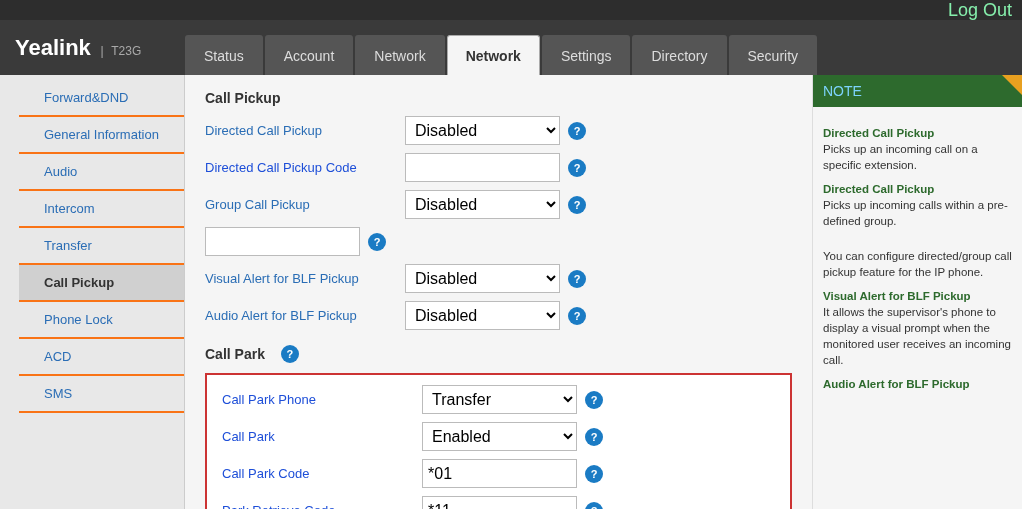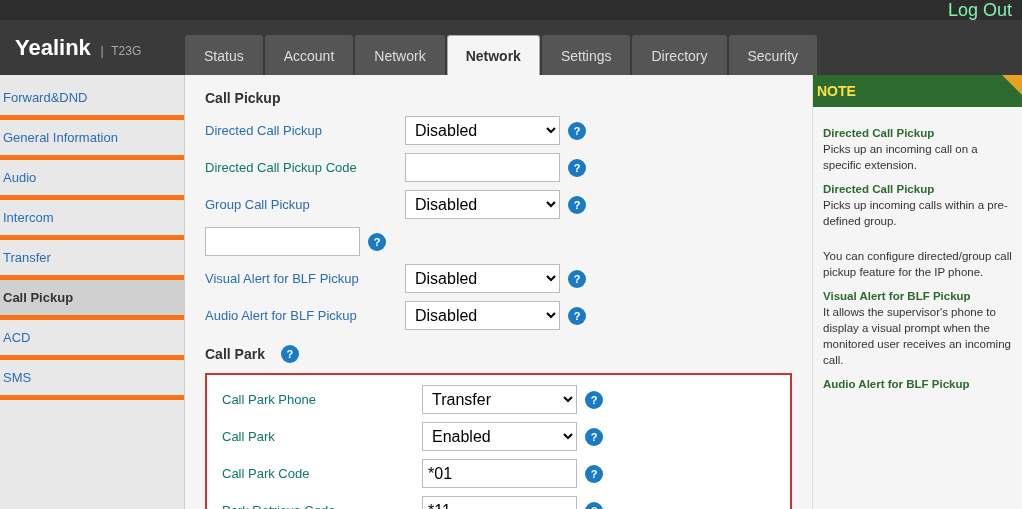--- a/index.html
+++ b/index.html
@@ -17,44 +17,44 @@
 
     .nav { display: flex; height: 55px; align-items: flex-end; }
     .nav-item { padding: 8px 18px; color: #ddd; font-size: 14px; cursor: pointer; border: 1px solid transparent; border-bottom: none; margin-right: 2px; height: 40px; display: flex; align-items: center; background: #555; border-radius: 3px 3px 0 0; }
     .nav-item.active { background: #f5f5f5; color: #333; font-weight: bold; border: 1px solid #aaa; border-bottom: none; }
 
     
     .main { display: flex; height: calc(509px - 75px); }
 
     
     .sidebar { width: 185px; background: #e8e8e8; border-right: 1px solid #ccc; padding-top: 5px; }
-    .sidebar-item { padding: 10px 3px; color: #2a6db5; font-size: 13px; cursor: pointer; border-bottom: 5px solid #f97316; }
+    .sidebar-item { padding: 10px 25px; color: #2a6db5; font-size: 13px; cursor: pointer; border-bottom: 2px solid #f97316; margin-left: 19px; }
     .sidebar-item.active { background: #d0d0d0; color: #333; font-weight: bold; }
 
     
     .content { flex: 1; background: #f5f5f5; padding: 15px 20px; overflow-y: auto; }
 
     .section-title { font-weight: bold; font-size: 14px; color: #333; margin-bottom: 10px; }
 
     .form-row { display: flex; align-items: center; margin-bottom: 8px; }
-    .form-label { width: 200px; color: #0f766e; font-size: 13px; }
+    .form-label { width: 200px; color: #1d4ed8; font-size: 13px; }
     .form-label.blue { color: #2a6db5; }
     .form-control { width: 155px; height: 29px; border: 1px solid #bbb; background: white; font-size: 16px; padding: 2px 5px; }
     select.form-control { appearance: auto; }
     .help-icon { width: 18px; height: 18px; background: #1a7bc4; border-radius: 50%; color: white; font-size: 11px; font-weight: bold; display: flex; align-items: center; justify-content: center; margin-left: 8px; cursor: pointer; flex-shrink: 0; }
 
     
     .callpark-header { display: flex; align-items: center; margin-bottom: 10px; margin-top: 15px; }
     .callpark-title { font-weight: bold; font-size: 14px; color: #333; margin-right: 8px; }
 
     .callpark-box { border: 2px solid #cc3333; padding: 10px 15px; margin-bottom: 15px; background: white; }
 
     
     .note-panel { width: 210px; background: #f5f5f5; border-left: 1px solid #ddd; }
-    .note-header { background: #2d6a2d; color: #fde047; padding: 8px 4px; font-weight: bold; font-size: 14px; position: relative; }
+    .note-header { background: #2d6a2d; color: #7dd3fc; padding: 8px 10px; font-weight: normal; font-size: 14px; position: relative; }
     .note-header::after { content: ''; position: absolute; top: 0; right: 0; width: 0; height: 0; border-style: solid; border-width: 0 20px 20px 0; border-color: transparent #e8a020 transparent transparent; }
     .note-content { padding: 10px; font-size: 11.5px; color: #333; line-height: 1.4; overflow-y: auto; height: calc(100% - 35px); }
     .note-content .note-term { font-weight: bold; color: #2d6a2d; margin-top: 8px; display: block; }
     .note-content p { margin-bottom: 5px; }
   </style>
 </head>
 <body>
 
 <div class="header">
   <a>Log Out</a>
@@ -79,20 +79,21 @@
 
 <div class="main">
 
   <div class="sidebar">
     <div class="sidebar-item">Forward&amp;DND</div>
     <div class="sidebar-item">General Information</div>
     <div class="sidebar-item">Audio</div>
     <div class="sidebar-item">Intercom</div>
     <div class="sidebar-item">Transfer</div>
     <div class="sidebar-item active">Call Pickup</div>
+    <div class="sidebar-item">Phone Lock</div>
     <div class="sidebar-item">ACD</div>
     <div class="sidebar-item">SMS</div>
   </div>
 
   <div class="content">
     <div class="section-title">Call Pickup</div>
 
     <div class="form-row">
       <div class="form-label blue">Directed Call Pickup</div>
       <select class="form-control">

